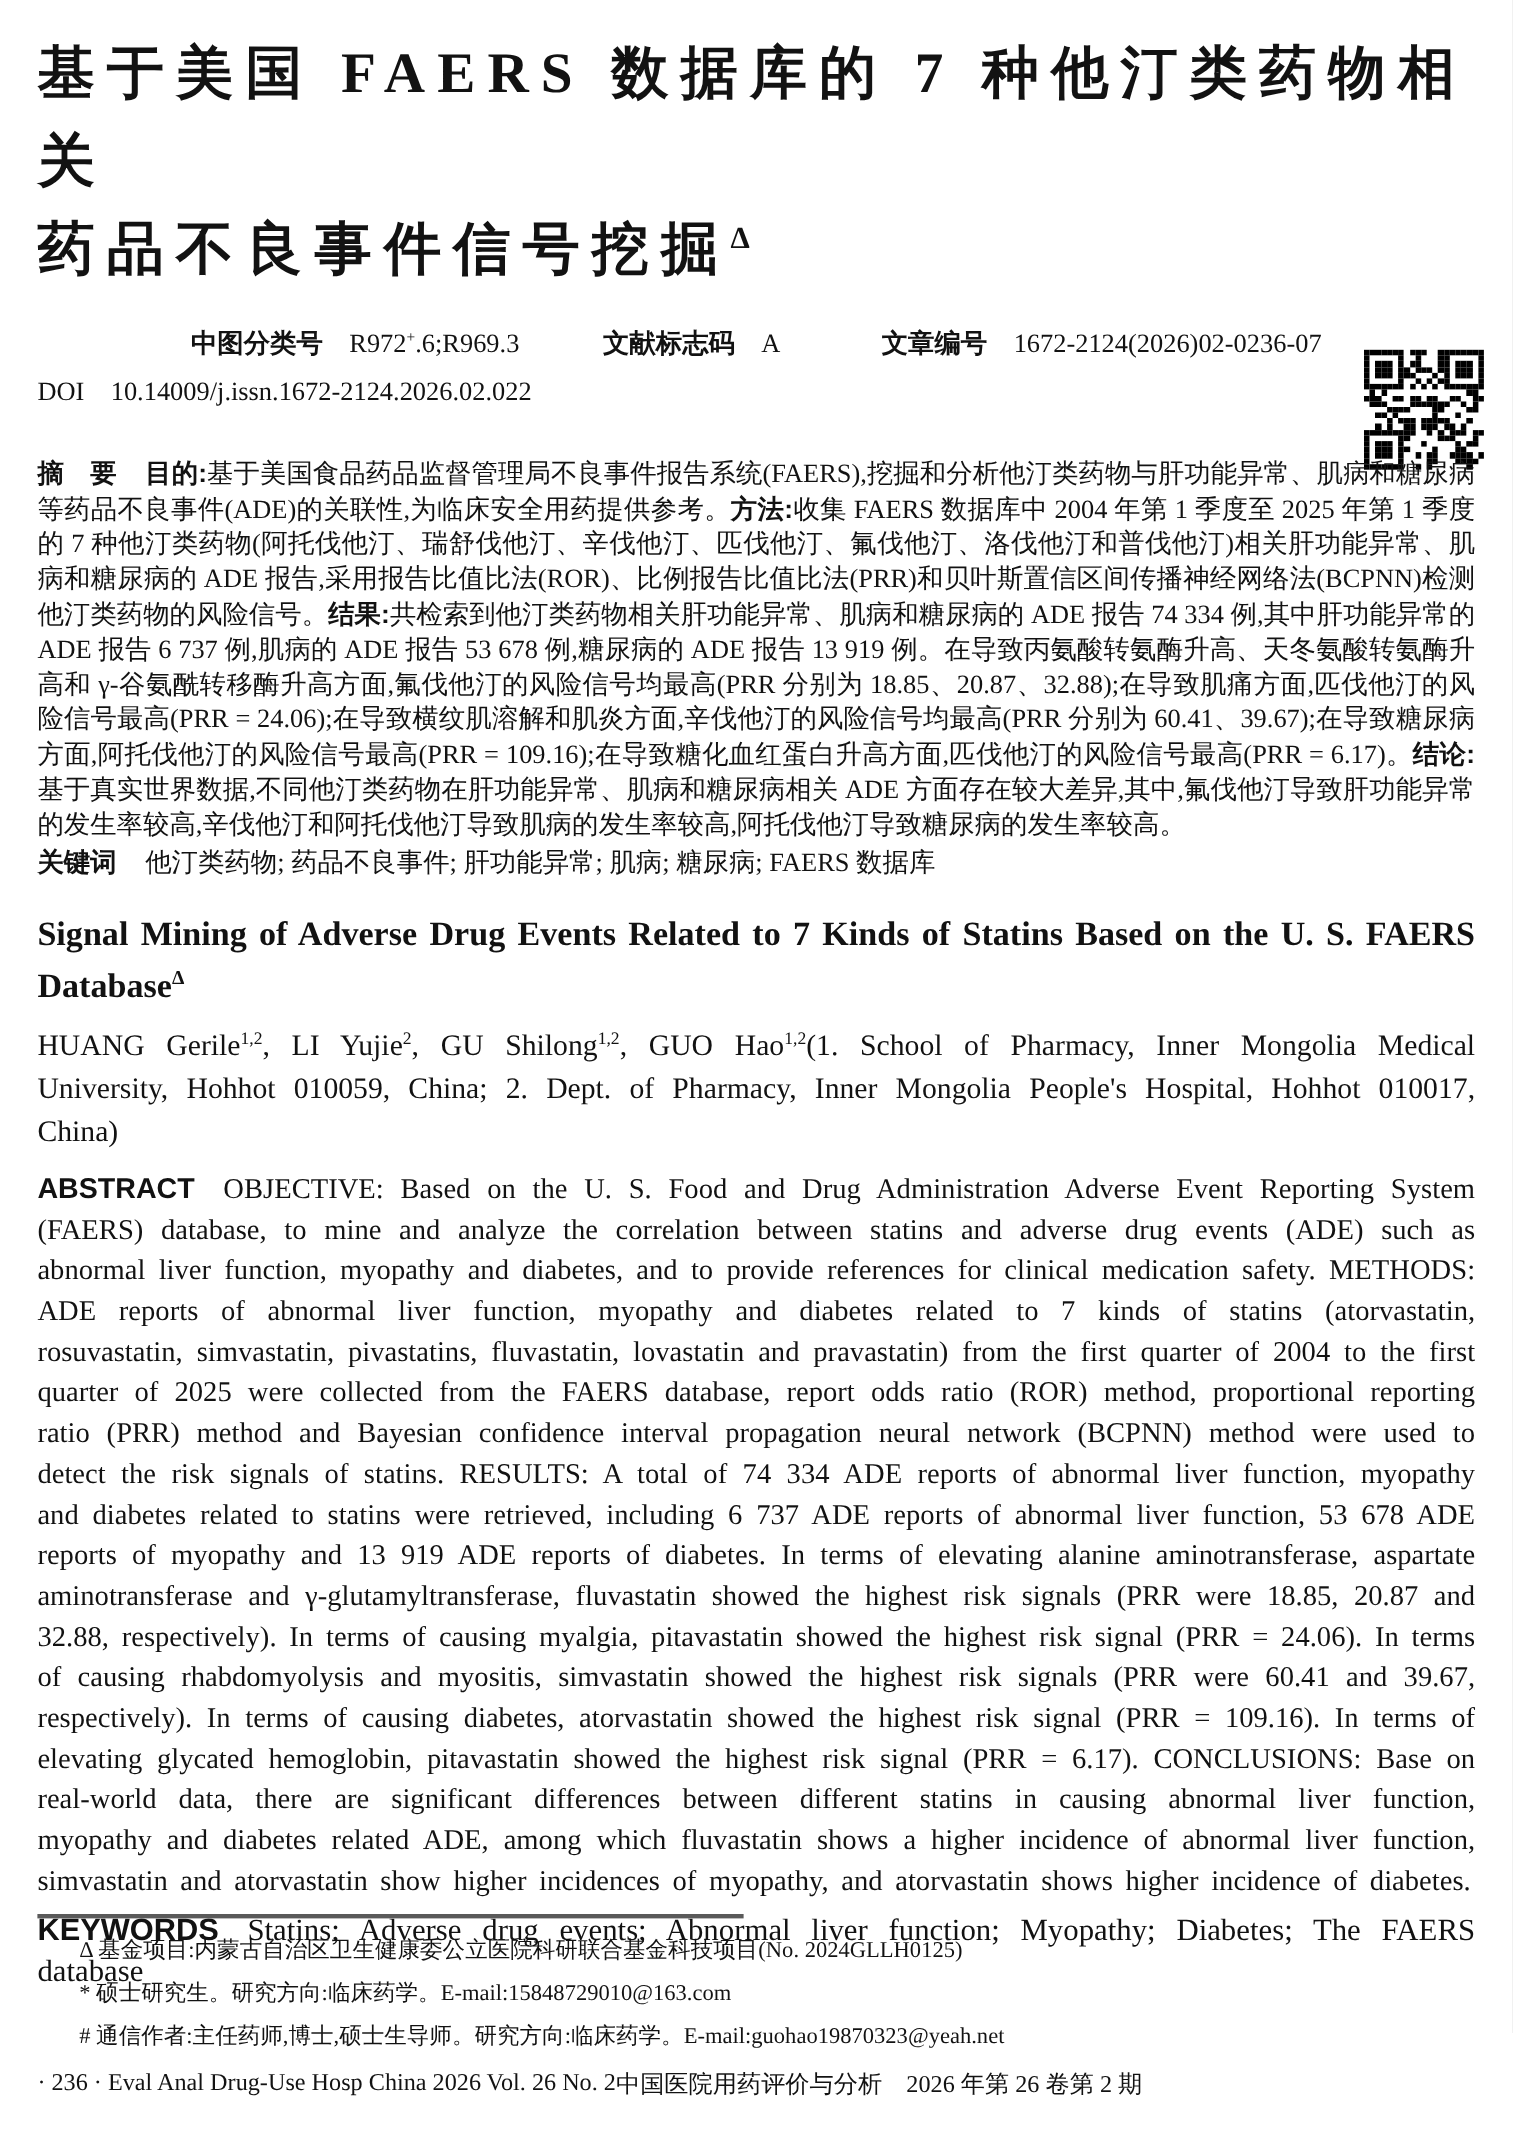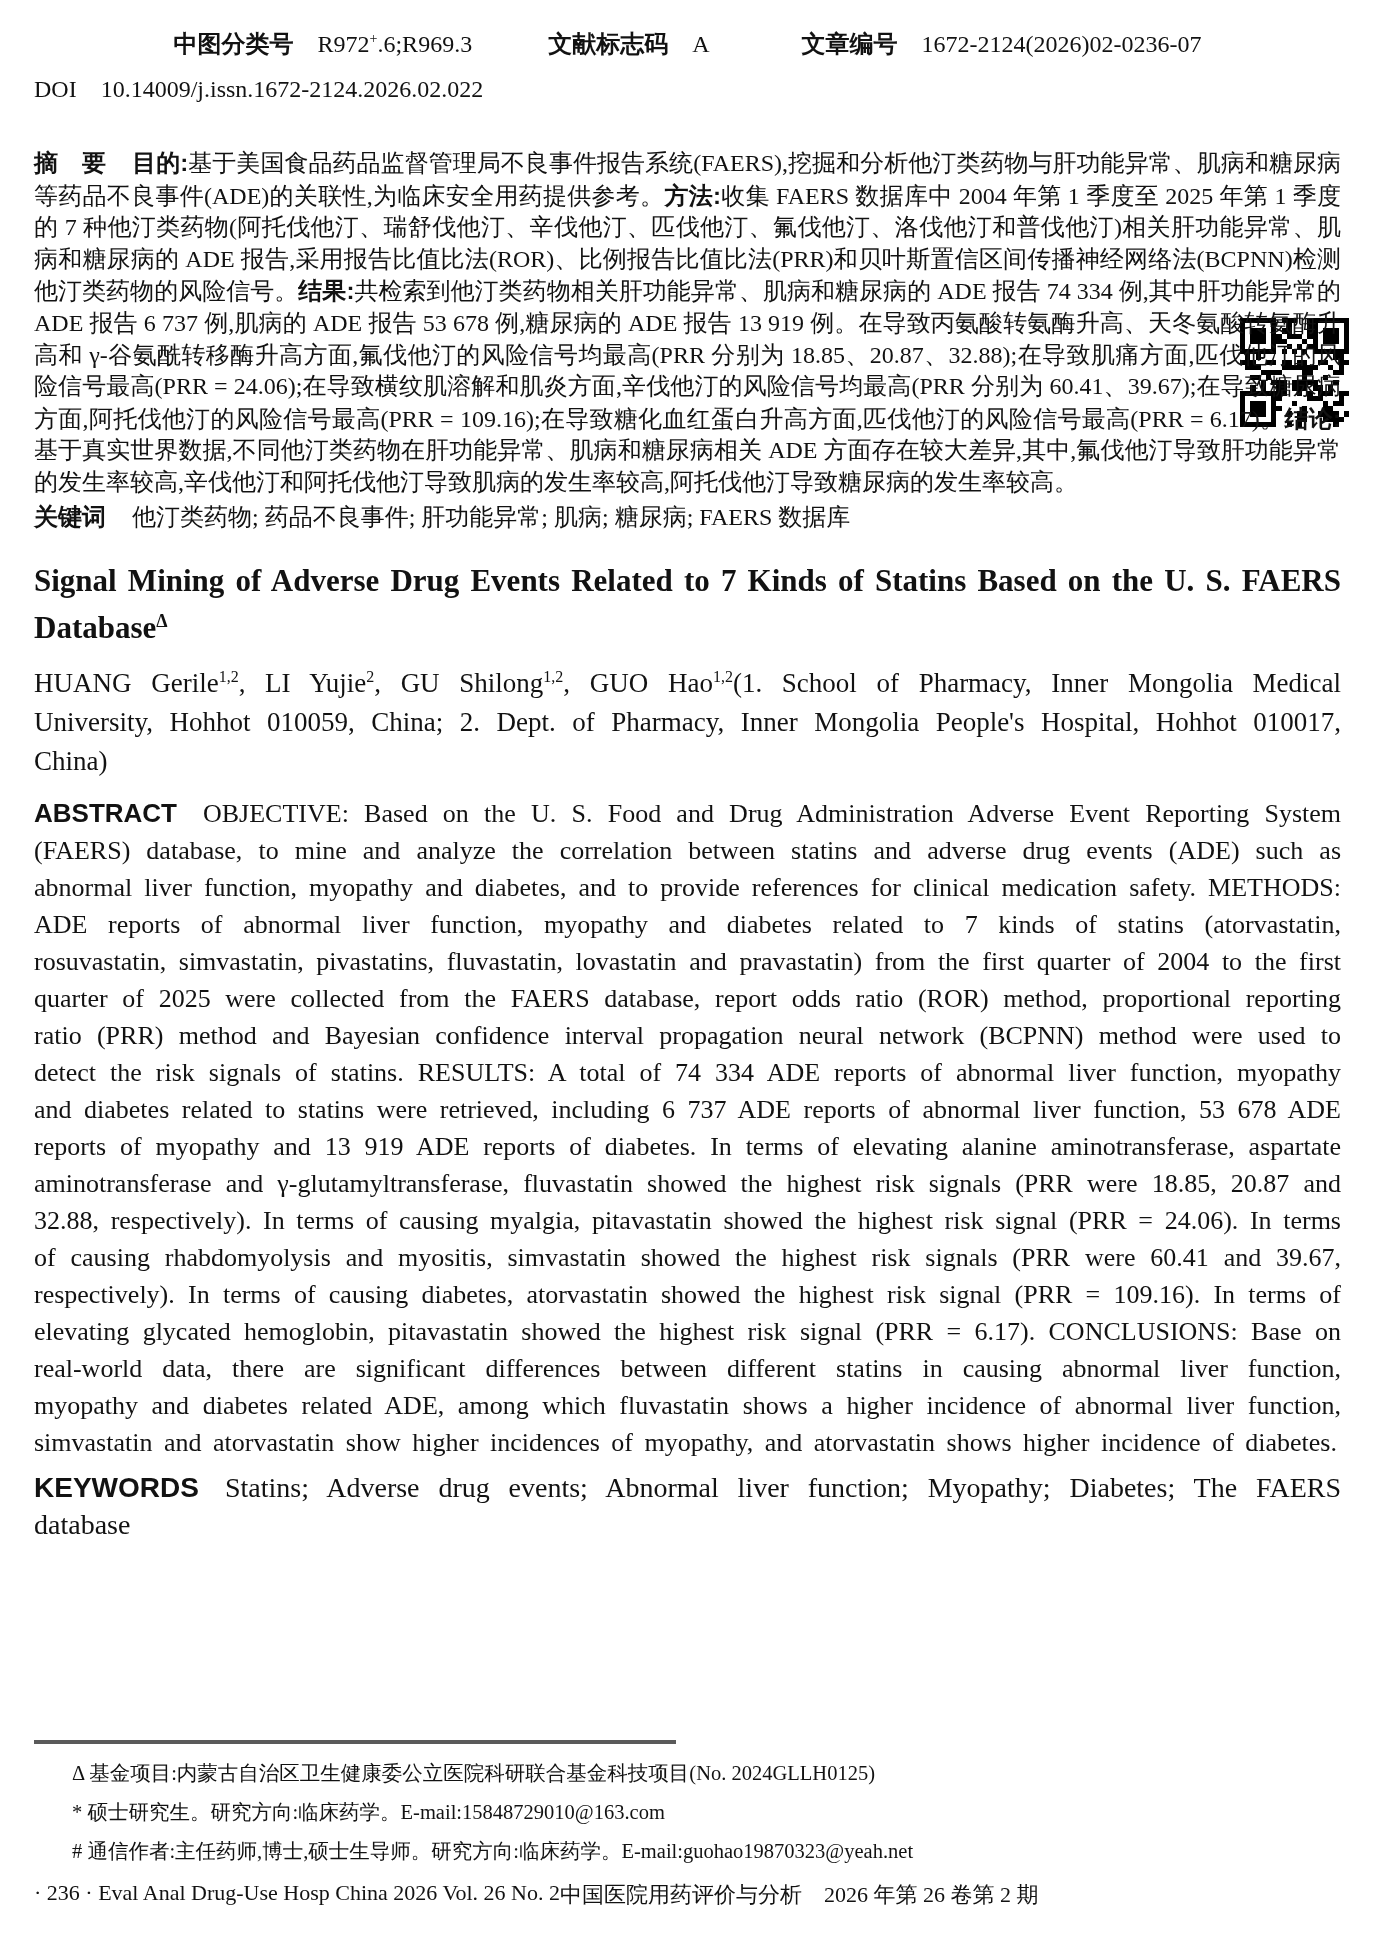--- a/index.html
+++ b/index.html
@@ -512,20 +512,21 @@
       <div></div>
       <div></div>
       <div></div>
       <div class="m"></div>
       <div></div>
       <div></div>
     </div>
 
   <div class="content">
 
+    <h1 class="cn-title"><span>基于美国 FAERS 数据库的 7 种他汀类药物相关</span><br><span>药品不良事件信号挖掘</span><sup class="t-sup">Δ</sup></h1>
 
 
     <div class="meta-row">
       <span class="meta-label">中图分类号</span><span class="meta-val1"><span>R972</span><sup>+</sup><span>.6;R969.3</span></span><span class="meta-label">文献标志码</span><span class="meta-val2">A</span><span class="meta-label">文章编号</span><span>1672-2124(2026)02-0236-07</span>
     </div>
 
     <div class="doi-row">
       <span class="doi-label">DOI</span><span>10.14009/j.issn.1672-2124.2026.02.022</span>
     </div>
 

